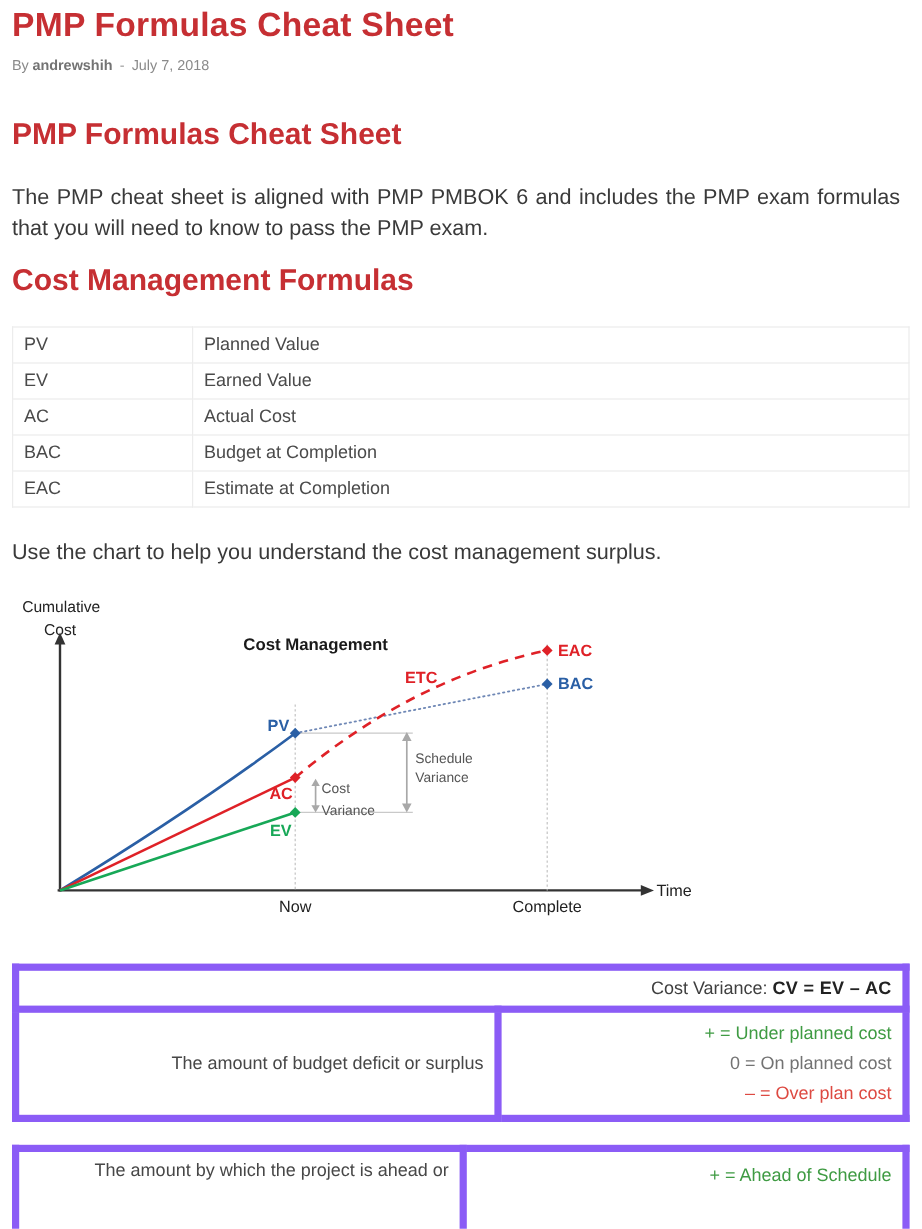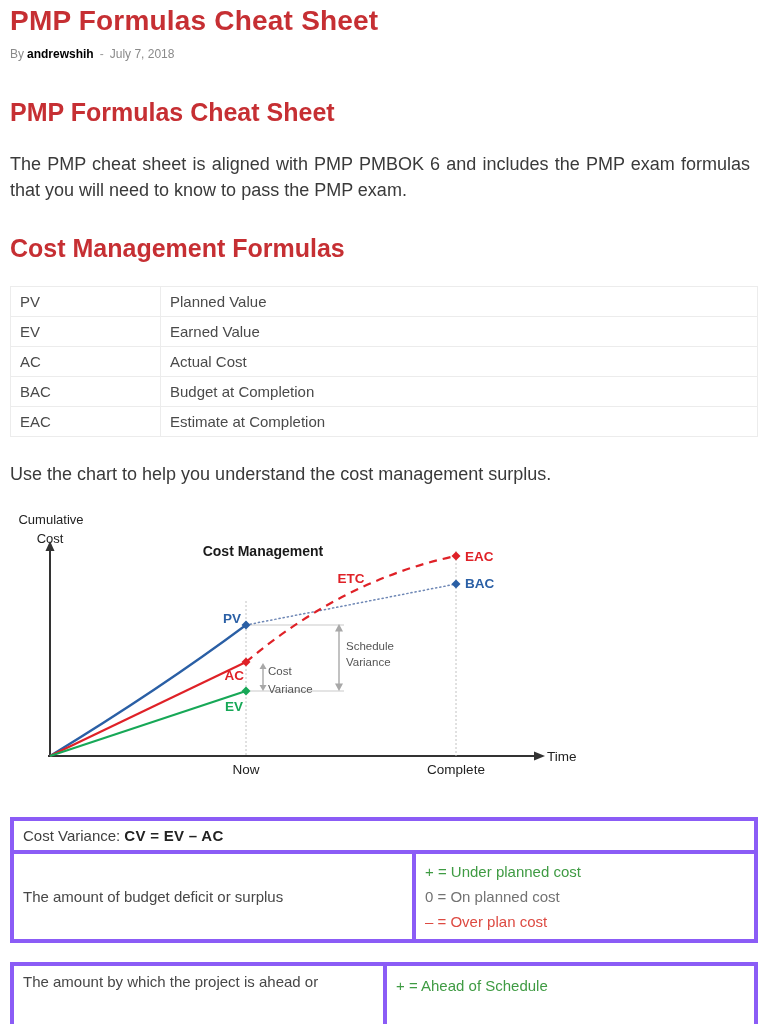--- a/index.html
+++ b/index.html
@@ -5,26 +5,26 @@
   * { margin: 0; padding: 0; box-sizing: border-box; }
   html, body { width: 768px; height: 1024px; overflow: hidden; background: #ffffff; }
   body { font-family: "Liberation Sans", sans-serif; color: #3d3d3d; }
   .page { padding: 0 10px; width: 768px; }
 
   h1.post-title {
     margin-top: 3px; font-size: 28px; line-height: 35px;
     color: #c62f33; font-weight: 600; letter-spacing: .2px;
   }
   .byline { margin-top: 9px; font-size: 12px; color: #8a8a8a; }
-  .byline .author { color: #000000; font-weight: bold; margin-left: 3px; }
+  .byline .author { color: #737373; font-weight: bold; margin-left: 3px; }
   .byline .sep { margin: 0 6px; color: #9a9a9a; }
 
   h2.red-heading { font-size: 25px; line-height: 30px; color: #c62f33; font-weight: 700; }
   h2.h-repeat { margin-top: 36px; }
-  h2.h-section { margin-top: 30px; }
+  h2.h-section { margin-top: 16px; }
 
   p.body-text {
     font-size: 18px; line-height: 26px; color: #3a3a3a;
     text-align: justify; padding-right: 8px;
   }
   p.p-intro { margin-top: 24px; }
   p.p-chart { margin-top: 24px; }
 
   table.def-table {
     margin-top: 23px; width: 748px; border-collapse: collapse;
@@ -39,21 +39,21 @@
   .chart-title { font-size: 14px; font-weight: bold; fill: #1a1a1a; }
   .s-label { font-size: 13.5px; font-weight: bold; }
   .blue-t { fill: #2a5fa5; } .red-t { fill: #df2127; } .green-t { fill: #17a857; }
   .ann-t { font-size: 11.5px; fill: #555555; }
   .tick-t { font-size: 13.5px; fill: #222222; }
 
   table.var-table {
     width: 748px; border-collapse: collapse; border: 1px solid #e2e2e2;
     font-size: 15px; color: #3f3f3f;
   }
-  table.var-table td { border: 4px solid #8b5cf6; }
+  table.var-table td { border: 6px solid #8b5cf6; text-align: right; }
   table.var-table td.hdr { padding: 6px 9px; height: 31px; }
   table.var-table td.hdr strong { color: #222222; margin-left: 4px; letter-spacing: .3px; }
   table.var-table td.desc { width: 402px; vertical-align: middle; padding: 6px 9px; color: #474747; }
   table.var-table td.outcomes { padding: 5px 9px; }
   table.var-table .line { line-height: 25px; padding: 0; }
   .t-green { color: #3f9b43; }
   .t-neutral { color: #737373; }
   .t-red { color: #dd4a42; }
   table.t-cv { margin-top: 26px; }
   table.t-sv { margin-top: 19px; }

